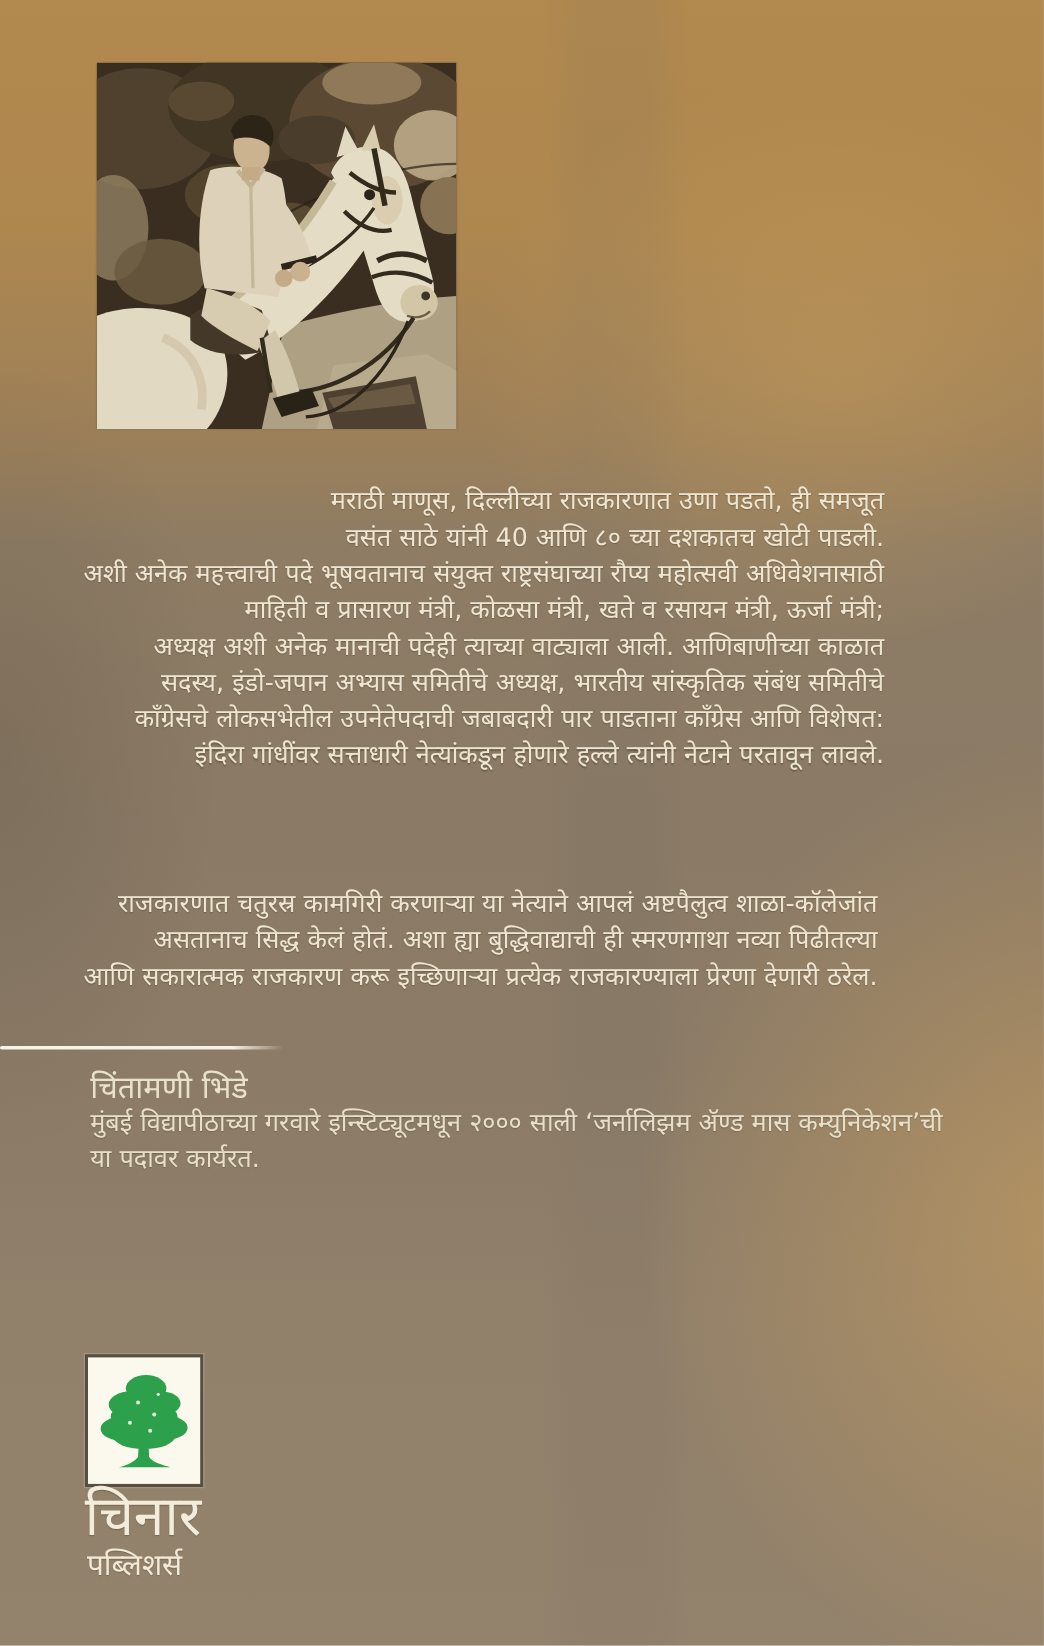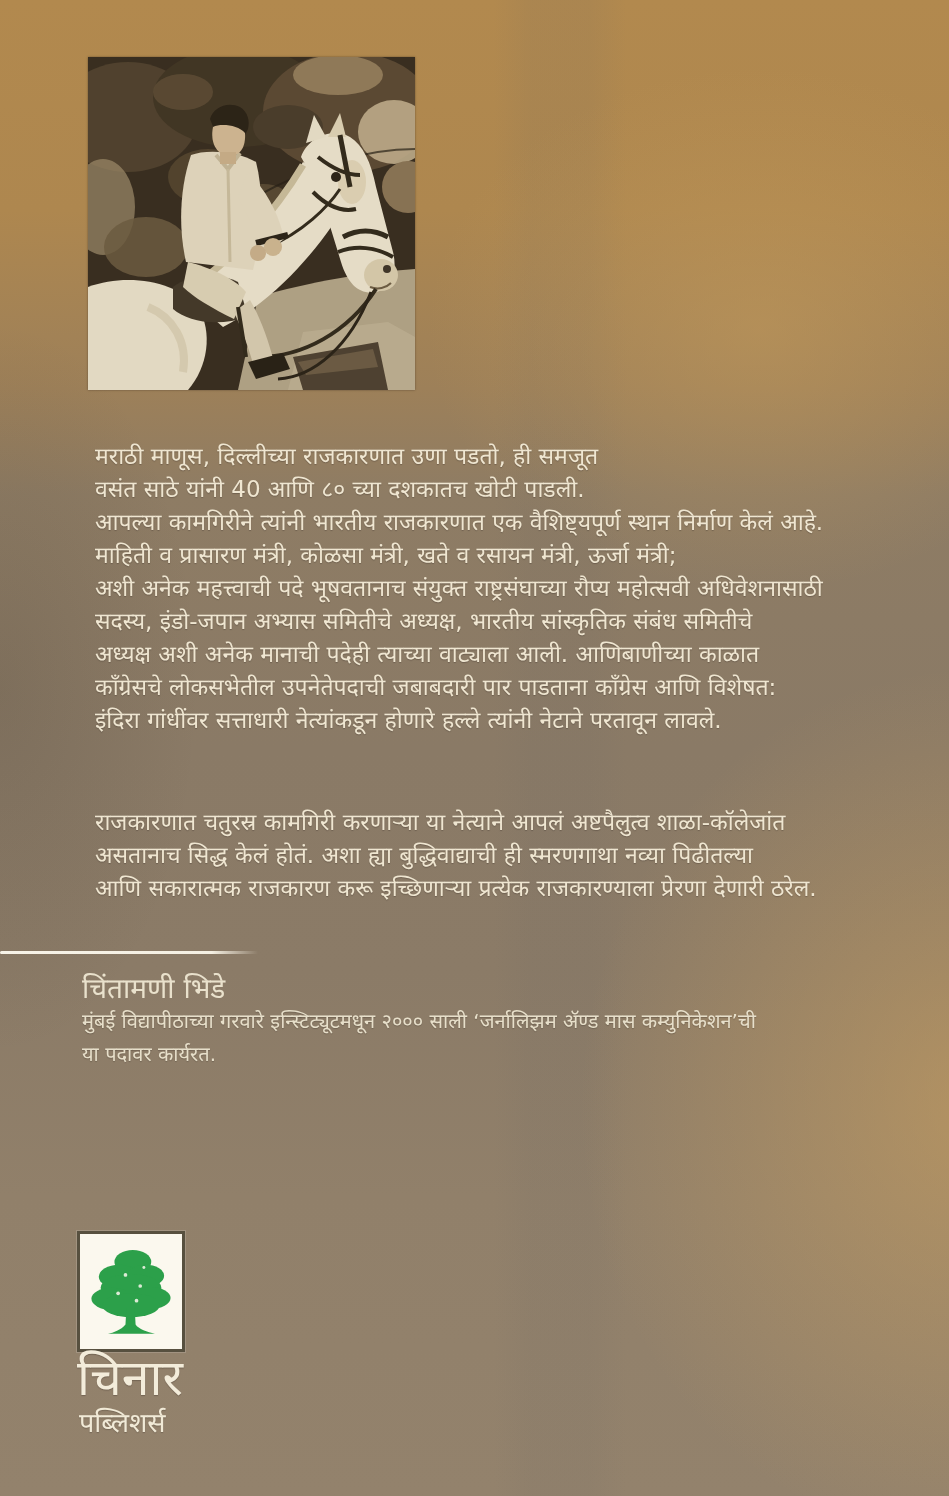--- a/index.html
+++ b/index.html
@@ -14,36 +14,36 @@
       radial-gradient(60% 42% at 103% 74%, rgba(214,166,92,.50), rgba(214,166,92,0) 70%),
       radial-gradient(30% 35% at 0% 46%, rgba(58,50,40,.16), rgba(58,50,40,0) 70%),
       linear-gradient(90deg, rgba(0,0,0,0) 52%, rgba(108,104,100,.10) 56%, rgba(108,104,100,.10) 62%, rgba(0,0,0,0) 66%),
       linear-gradient(180deg,#b2894e 0%,#ae874f 14%,#9d8059 26%,#8e7c64 33%,#8a7a66 50%,#8b7b67 65%,#91806a 80%,#93826c 100%);
   }
   .photo{
     position:absolute;left:88px;top:57px;width:327px;height:333px;
     box-shadow:0 0 2px rgba(40,30,20,.5);
   }
   .photo svg{display:block;width:100%;height:100%;}
-  .synopsis{position:absolute;left:95px;}
+  .synopsis{position:absolute;left:76px;text-align:right;}
   .synopsis-1{top:440px;}
   .synopsis-2{top:806px;}
   .synopsis .line{
     font-size:23px;line-height:33px;color:#efe6d1;white-space:nowrap;
     text-shadow:0 1px 1px rgba(60,50,40,.35);
   }
   .divider{
     position:absolute;left:0;top:951px;width:258px;height:3px;
     background:linear-gradient(90deg,#f7f3e8 0%,#f5f0e3 82%,rgba(247,243,232,0) 100%);
     border-radius:2px;
   }
   .bio{position:absolute;left:82px;top:972px;}
   .bio-name{font-size:28px;line-height:33px;color:#e9e1cc;white-space:nowrap;}
   .bio .line{
-    font-size:20px;line-height:33px;color:#e7dfca;white-space:nowrap;
+    font-size:23px;line-height:33px;color:#e7dfca;white-space:nowrap;
     text-shadow:0 1px 1px rgba(60,50,40,.3);
   }
   .logo-box{
     position:absolute;left:77px;top:1231px;width:108px;height:121px;
     background:#fbf8ee;border:3px solid #57503f;box-sizing:border-box;
     box-shadow:0 0 0 1px rgba(255,255,255,.15);
     display:flex;align-items:center;justify-content:center;
   }
   .logo-box svg{width:92px;height:105px;display:block;}
   .publisher-name{
@@ -129,25 +129,24 @@
       <path d="M150,250 L158,300" stroke="#2c2519" stroke-width="4"></path>
       <path d="M160,305 L195,296 L202,312 L168,322 Z" fill="#211b12"></path>
 
       <rect width="327" height="333" fill="#7a5f3c" opacity="0.10"></rect>
     </svg>
   </div>
 
   <div class="synopsis synopsis-1">
       <div class="line">मराठी माणूस, दिल्लीच्या राजकारणात उणा पडतो, ही समजूत</div>
       <div class="line">वसंत साठे यांनी 40 आणि ८० च्या दशकातच खोटी पाडली.</div>
-      <div class="line">आपल्या कामगिरीने त्यांनी भारतीय राजकारणात एक वैशिष्ट्यपूर्ण स्थान निर्माण केलं आहे.</div>
+      <div class="line">अशी अनेक महत्त्वाची पदे भूषवतानाच संयुक्त राष्ट्रसंघाच्या रौप्य महोत्सवी अधिवेशनासाठी</div>
       <div class="line">माहिती व प्रासारण मंत्री, कोळसा मंत्री, खते व रसायन मंत्री, ऊर्जा मंत्री;</div>
-      <div class="line">अशी अनेक महत्त्वाची पदे भूषवतानाच संयुक्त राष्ट्रसंघाच्या रौप्य महोत्सवी अधिवेशनासाठी</div>
+      <div class="line">अध्यक्ष अशी अनेक मानाची पदेही त्याच्या वाट्याला आली. आणिबाणीच्या काळात</div>
       <div class="line">सदस्य, इंडो-जपान अभ्यास समितीचे अध्यक्ष, भारतीय सांस्कृतिक संबंध समितीचे</div>
-      <div class="line">अध्यक्ष अशी अनेक मानाची पदेही त्याच्या वाट्याला आली. आणिबाणीच्या काळात</div>
       <div class="line">काँग्रेसचे लोकसभेतील उपनेतेपदाची जबाबदारी पार पाडताना काँग्रेस आणि विशेषत:</div>
       <div class="line">इंदिरा गांधींवर सत्ताधारी नेत्यांकडून होणारे हल्ले त्यांनी नेटाने परतावून लावले.</div>
     </div>
 
   <div class="synopsis synopsis-2">
       <div class="line">राजकारणात चतुरस्र कामगिरी करणाऱ्या या नेत्याने आपलं अष्टपैलुत्व शाळा-कॉलेजांत</div>
       <div class="line">असतानाच सिद्ध केलं होतं. अशा ह्या बुद्धिवाद्याची ही स्मरणगाथा नव्या पिढीतल्या</div>
       <div class="line">आणि सकारात्मक राजकारण करू इच्छिणाऱ्या प्रत्येक राजकारण्याला प्रेरणा देणारी ठरेल.</div>
     </div>
 

